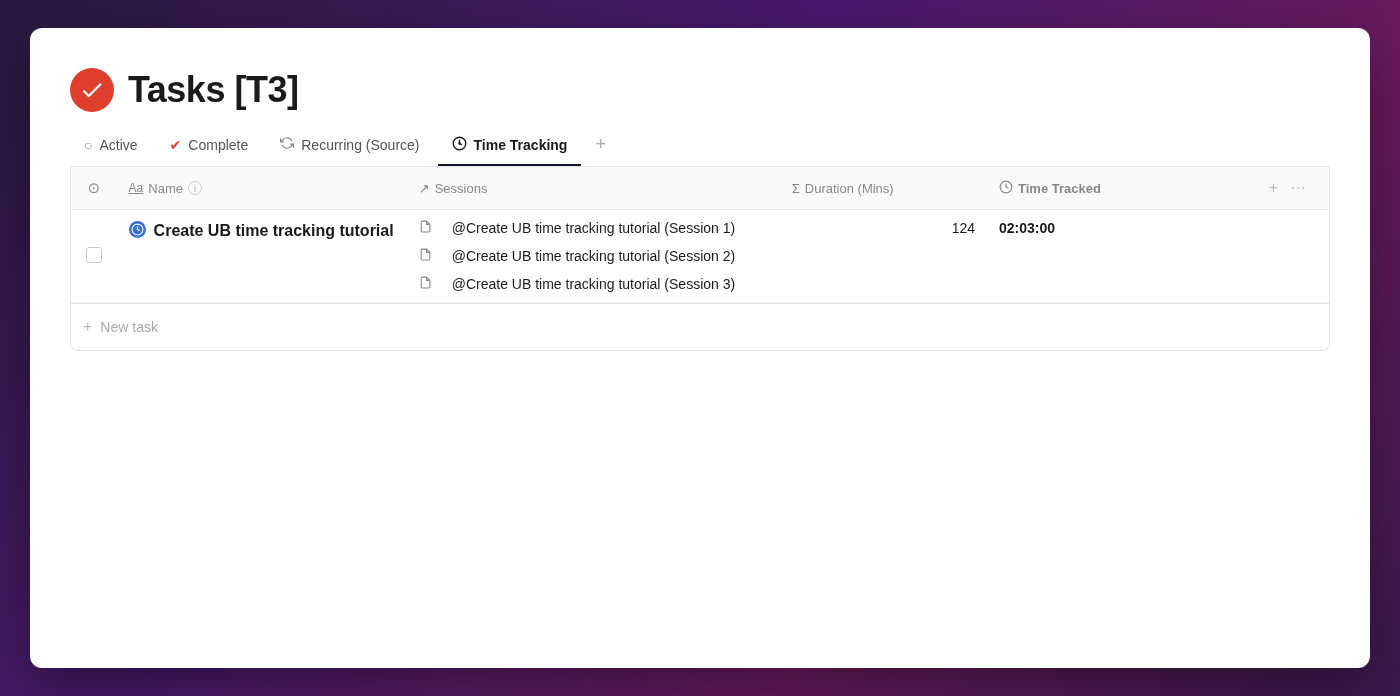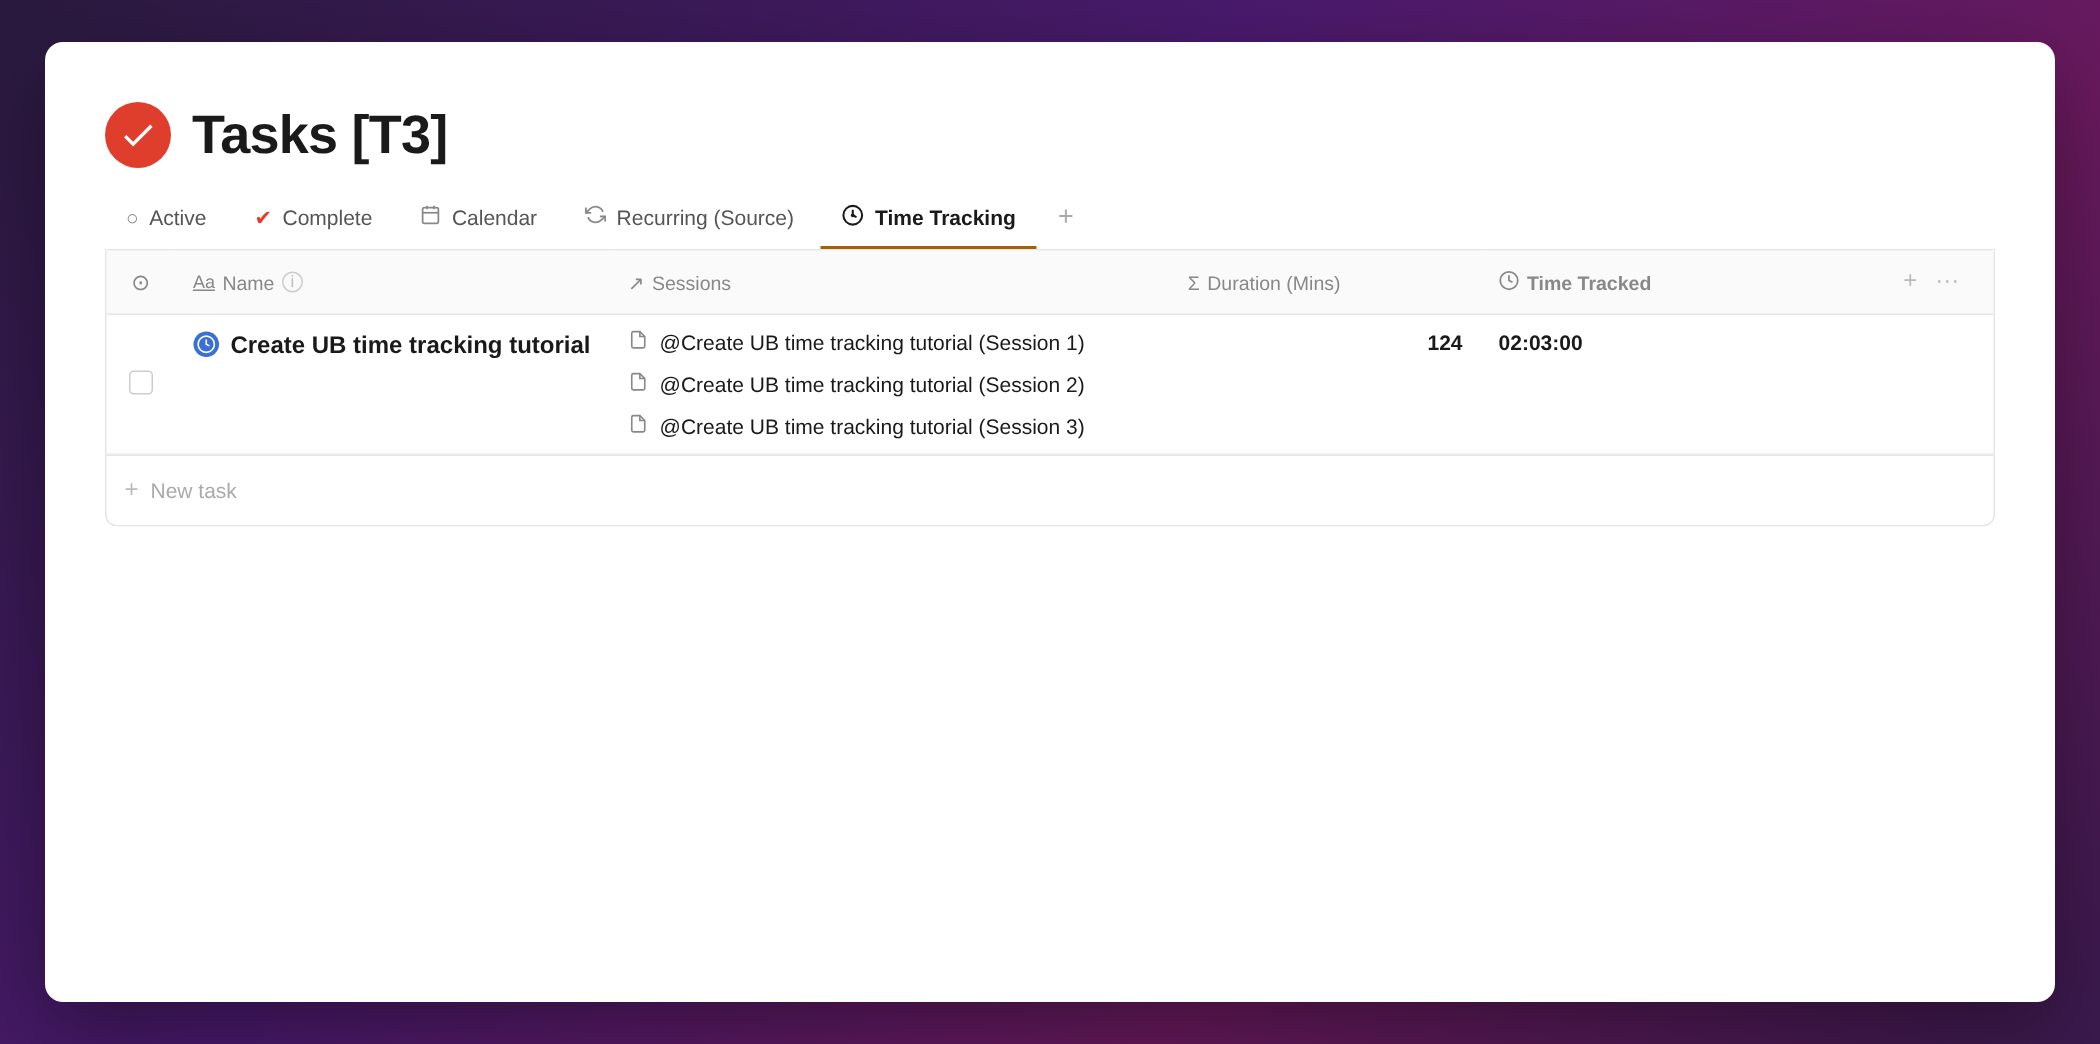--- a/index.html
+++ b/index.html
@@ -70,21 +70,21 @@
       font-weight: 500;
       color: #555;
       cursor: pointer;
       border-bottom: 2px solid transparent;
       margin-bottom: -1px;
       white-space: nowrap;
     }
 
     .tab.active-tab {
       color: #1a1a1a;
-      border-bottom: 2px solid #a16207;
+      border-bottom: 2px solid #0f172a;
       font-weight: 600;
     }
 
     .tab-icon {
       font-size: 14px;
       color: #888;
     }
 
     .tab.active-tab .tab-icon {
       color: #1a1a1a;
@@ -186,37 +186,37 @@
 
     .sessions-cell {
       display: flex;
       flex-direction: column;
       gap: 12px;
     }
 
     .session-item {
       display: flex;
       align-items: flex-start;
-      gap: 8px;
+      gap: 20px;
       font-size: 14px;
       font-weight: 500;
       color: #1a1a1a;
       cursor: pointer;
     }
 
     .session-doc-icon {
       color: #888;
       font-size: 14px;
       flex-shrink: 0;
     }
 
     .duration-cell {
       text-align: right;
       font-size: 15px;
-      font-weight: 700;
+      font-weight: 400;
       color: #1a1a1a;
       padding-top: 14px;
     }
 
     .time-tracked-cell {
       font-size: 15px;
       font-weight: 700;
       color: #1a1a1a;
       padding-top: 14px;
     }
@@ -280,31 +280,20 @@
     <div class="tab">
       <span class="tab-icon">○</span>
       <span>Active</span>
     </div>
 
     <div class="tab">
       <span class="tab-icon" style="color:#e03e2d;">✔</span>
       <span>Complete</span>
     </div>
 
-    <div class="tab">
-      <span class="tab-icon">
-        <svg width="14" height="14" viewBox="0 0 24 24" fill="none" stroke="#888" stroke-width="2">
-          <rect x="3" y="4" width="18" height="18" rx="2"></rect>
-            <line x1="16" y1="2" x2="16" y2="6"></line>
-            <line x1="8" y1="2" x2="8" y2="6"></line>
-            <line x1="3" y1="10" x2="21" y2="10"></line>
-        </svg>
-      </span>
-      <span>Calendar</span>
-    </div>
 
     <div class="tab">
       <span class="tab-icon recurring-icon">
         <svg width="14" height="14" viewBox="0 0 24 24" fill="none" stroke="#888" stroke-width="2">
           <polyline points="1 4 1 10 7 10"></polyline>
             <polyline points="23 20 23 14 17 14"></polyline>
           <path d="M20.49 9A9 9 0 0 0 5.64 5.64L1 10m22 4l-4.64 4.36A9 9 0 0 1 3.51 15"></path>
         </svg>
       </span>
       <span>Recurring (Source)</span>

